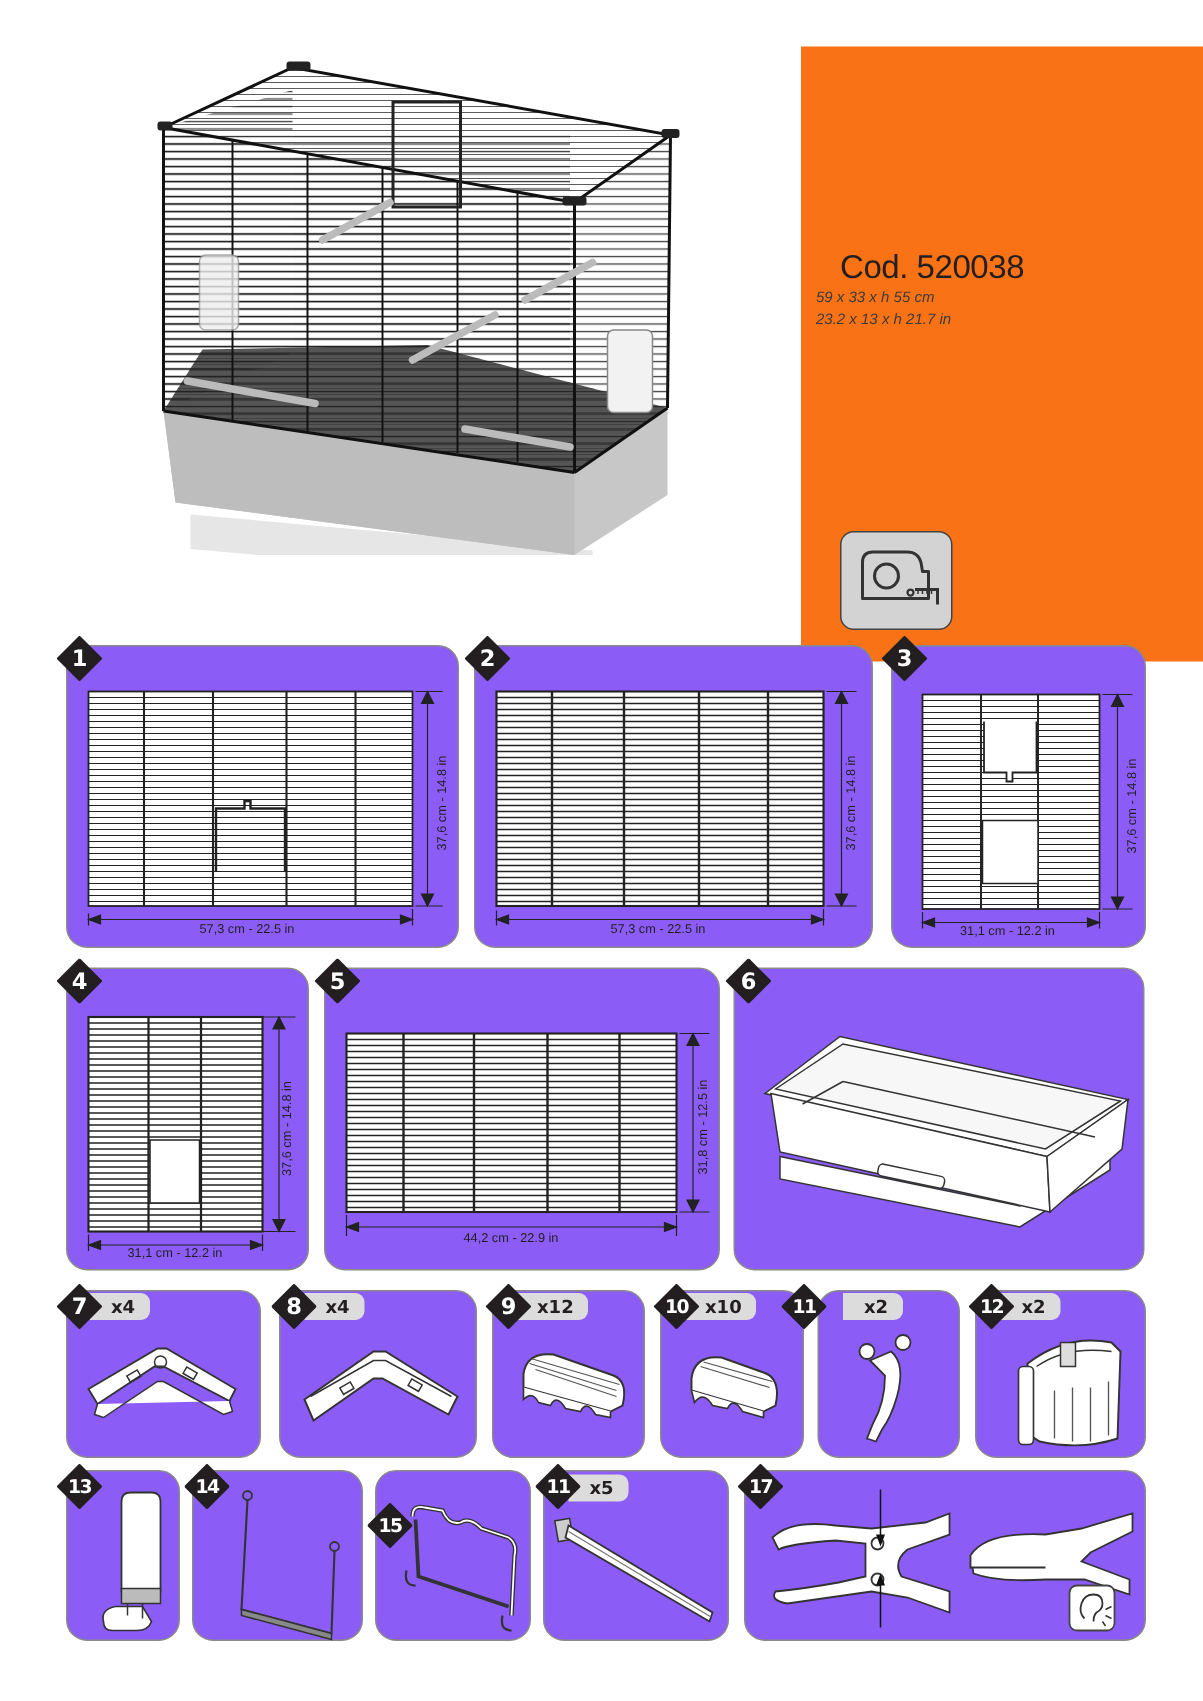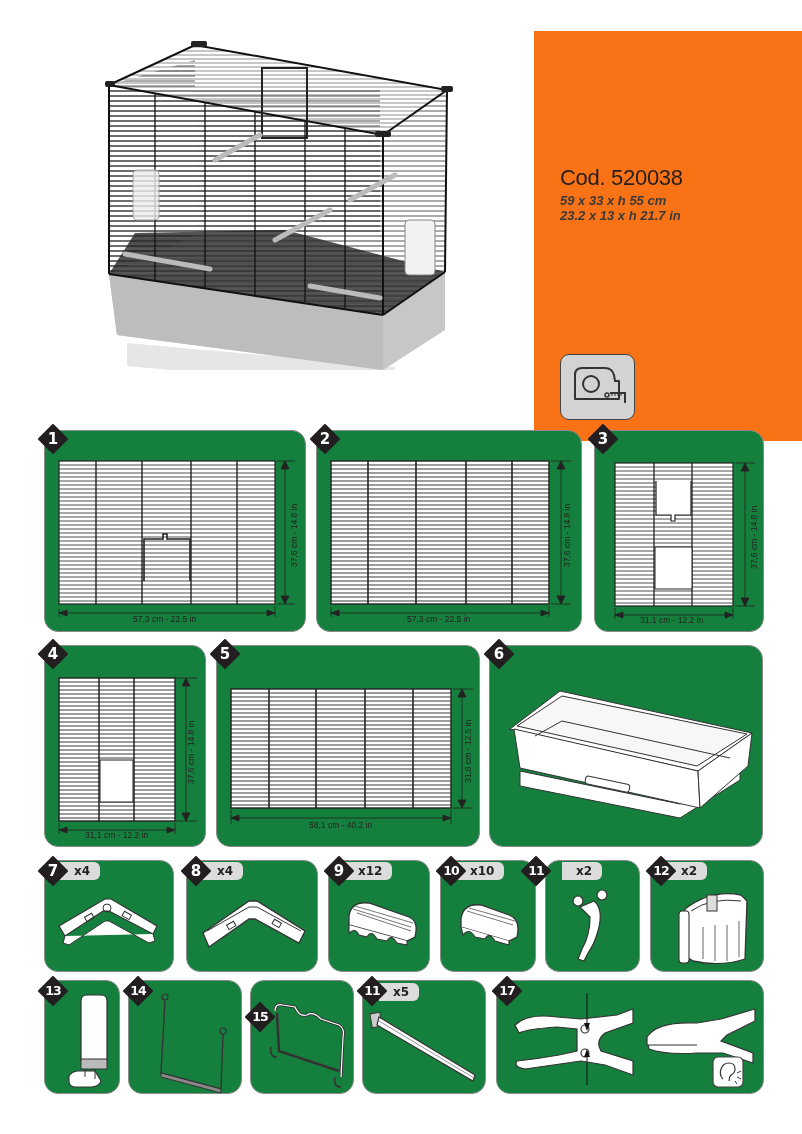--- a/index.html
+++ b/index.html
@@ -1,28 +1,28 @@
 <!DOCTYPE html>
 <html><head>
 <meta charset="utf-8">
 <style>
   * { box-sizing: border-box; margin: 0; padding: 0; }
   html, body { width: 802px; height: 1134px; background: #ffffff; overflow: hidden; }
   body { position: relative; font-family: "Liberation Sans", "DejaVu Sans", sans-serif; color: #231f20; }
 
   .gray-panel { position: absolute; left: 534px; top: 0; width: 268px; height: 410px; background: #f97316; margin-top: 31px; }
   .code-title { position: absolute; left: 26px; top: 134px; font-size: 22px; letter-spacing: -0.3px; color: #231f20; }
-  .dim-line { position: absolute; left: 26px; font-size: 13px; font-style: italic; color: #3a3a3a; font-weight: bold; }
+  .dim-line { position: absolute; left: 10px; font-size: 10px; font-style: italic; color: #3a3a3a; }
   .dim-cm { top: 162px; }
   .dim-in { top: 177px; }
   .tape-box { position: absolute; left: 26px; top: 323px; width: 75px; height: 66px; border: 1.5px solid #444; border-radius: 9px; background: #d3d3d3; }
 
   .hero { position: absolute; left: 95px; top: 30px; width: 360px; height: 340px; }
 
-  .panel { position: absolute; border: 1.2px solid #8a8a8a; border-radius: 14px; background: #15803d; }
+  .panel { position: absolute; border: 1.2px solid #8a8a8a; border-radius: 14px; background: #8b5cf6; }
   .badge { position: absolute; width: 30px; height: 30px; }
   .badge svg { position: absolute; left: 0; top: 0; }
   .badge-num { position: absolute; left: 0; top: 0; width: 30px; height: 30px; line-height: 30px; text-align: center; color: #fff; font-weight: bold; font-size: 15px; font-family: "DejaVu Sans", sans-serif; }
   .badge-num.two { font-size: 12.5px; letter-spacing: -1px; text-align: center; }
   .qty { position: absolute; height: 18px; line-height: 18px; padding: 0 10px 0 14px; background: #dcdcdc; border-radius: 0 6px 6px 0; font-weight: bold; font-size: 12px; font-family: "DejaVu Sans", sans-serif; color: #231f20; }
   .meas { position: absolute; font-size: 8.5px; color: #231f20; white-space: nowrap; }
   .meas.v { transform: rotate(-90deg); transform-origin: center center; }
   svg { display: block; }
 </style>
 </head>
@@ -243,21 +243,21 @@
         <line x1="236" y1="162" x2="256" y2="162"></line>
       <polygon points="245,43 241,51 249,51"></polygon>
         <polygon points="245,162 241,154 249,154"></polygon>
       <line x1="14" y1="164" x2="14" y2="178"></line>
         <line x1="234" y1="164" x2="234" y2="178"></line>
         <line x1="14" y1="172" x2="234" y2="172"></line>
       <polygon points="14,172 22,169 22,175"></polygon>
         <polygon points="234,172 226,169 226,175"></polygon>
     </g>
   </svg>
-  <div class="meas" style="left:92px; top:174px;">58,1 cm - 40.2 in</div>
+  <div class="meas" style="left:92px; top:174px;">44,2 cm - 22.9 in</div>
   <div class="meas v" style="left:216px; top:97px; width:70px;">31,8 cm - 12.5 in</div>
 </div>
 
 <div class="panel" style="left:489px; top:645px; width:274px; height:202px;">
   <svg width="274" height="202" style="position:absolute;left:0;top:0;">
     <g fill="#fff" stroke="#333" stroke-width="1">
       <polygon points="30,125 190,158 250,120 250,134 190,172 30,140"></polygon>
       <polygon points="20,83 70,45 262,87 208,125"></polygon>
       <polygon points="24,83 208,125 210,162 30,122"></polygon>
       <polygon points="208,125 262,87 258,120 210,162"></polygon>

